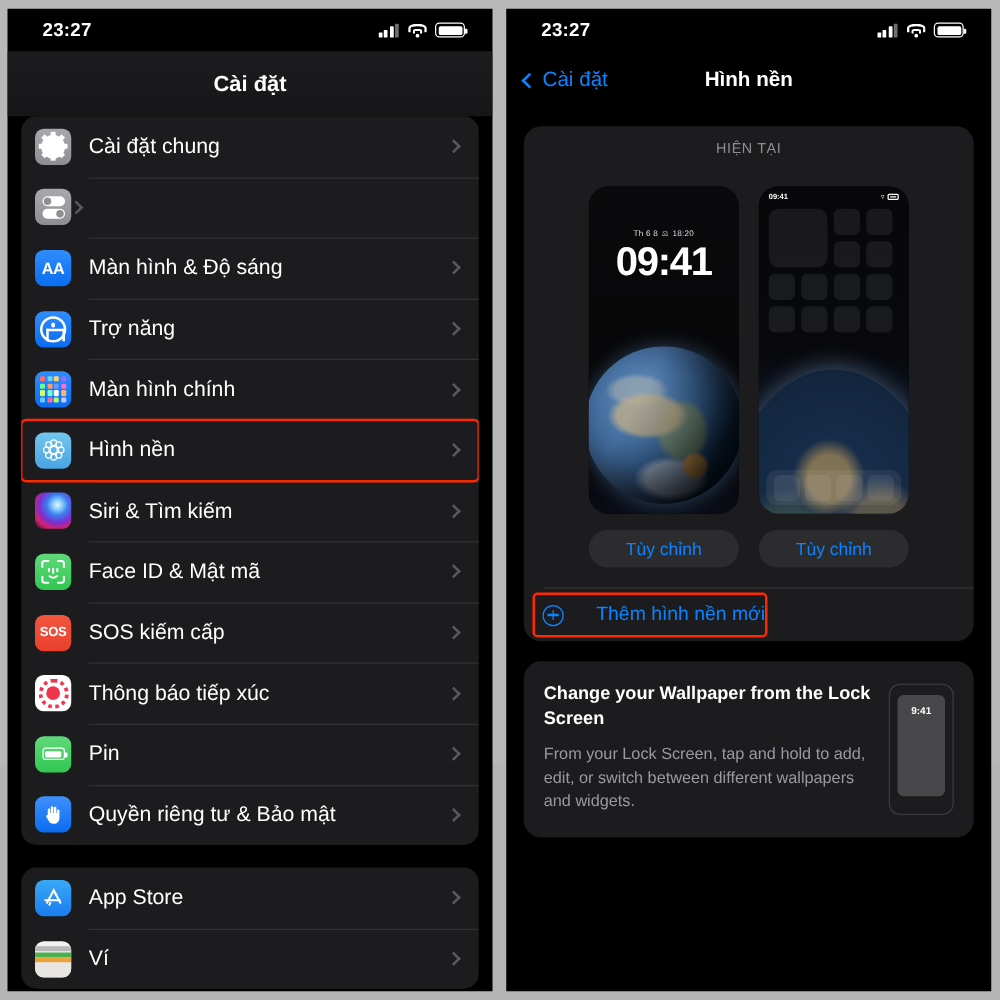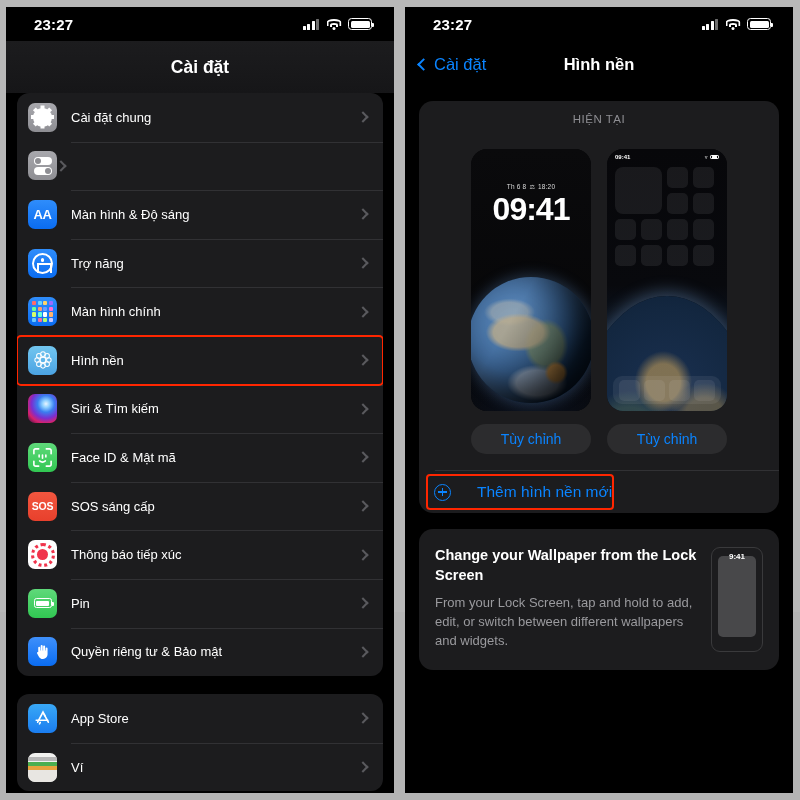--- a/index.html
+++ b/index.html
@@ -83,21 +83,21 @@
   .row + .row::before {
     content: ''; position: absolute; left: 54px; right: 0; top: 0;
     height: 1px; background: #313134;
   }
   .row .ico {
     width: 29px; height: 29px; border-radius: 7px;
     flex: 0 0 29px; position: relative; overflow: hidden;
     display: flex; align-items: center; justify-content: center;
   }
   .row .lbl {
-    color: #fff; font-size: 13px; margin-left: 14px; flex: 1;
+    color: #fff; font-size: 17px; margin-left: 14px; flex: 1;
     white-space: nowrap;
   }
   .chev {
     width: 8px; height: 8px; margin-right: 16px;
     border-right: 2px solid #5a5a5e; border-top: 2px solid #5a5a5e;
     transform: rotate(45deg); flex: 0 0 8px;
   }
   .row.highlight {
     outline: 2.5px solid #ff2600; outline-offset: -1px;
     border-radius: 4px; z-index: 5;
@@ -356,21 +356,21 @@
   .mini-phone {
     width: 52px; height: 105px; border-radius: 9px;
     border: 1.3px solid #3a3a3c; position: relative; flex: 0 0 52px;
     margin-top: 2px;
   }
   .mini-inner {
     position: absolute; left: 6px; right: 6px; top: 8px; bottom: 14px;
     background: #48484a; border-radius: 5px;
   }
   .mini-time {
-    position: absolute; top: 4px; left: 0; right: 0; text-align: center;
+    position: absolute; top: 16px; left: 0; right: 0; text-align: center;
     color: #fff; font-size: 8px; font-weight: bold;
   }
 </style>
 </head>
 <body>
 
 <div class="frame">
 
   <div class="panel panel-left">
 
@@ -501,21 +501,21 @@
               <path d="M12 9.5v3.2"></path>
                 <path d="M9 15.6c1.8 1.5 4.2 1.5 6 0"></path>
             </svg>
           </div>
           <div class="lbl">Face ID &amp; Mật mã</div>
           <div class="chev"></div>
         </div>
 
         <div class="row">
           <div class="ico ic-sos">SOS</div>
-          <div class="lbl">SOS sáng cấp</div>
+          <div class="lbl">SOS kiếm cấp</div>
           <div class="chev"></div>
         </div>
 
         <div class="row">
           <div class="ico ic-expo">
             <div class="ring"></div>
               <div class="dot"></div>
           </div>
           <div class="lbl">Thông báo tiếp xúc</div>
           <div class="chev"></div>

